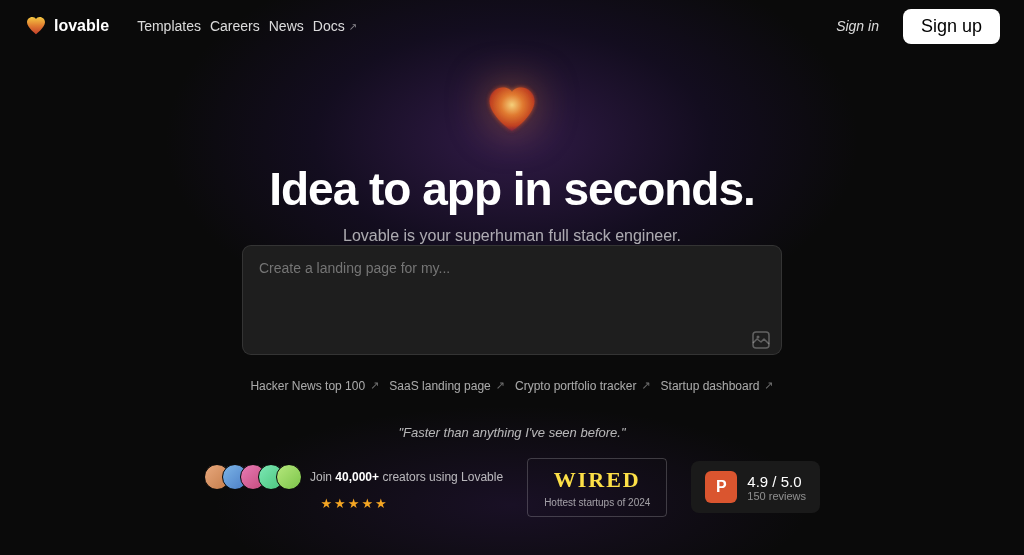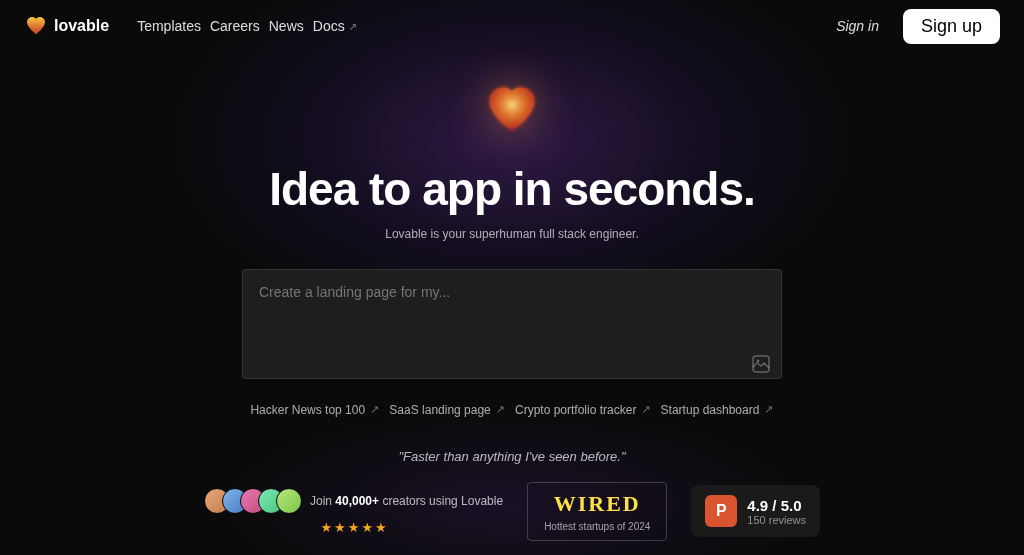--- a/index.html
+++ b/index.html
@@ -151,39 +151,38 @@
       font-size: 46px;
       font-weight: 800;
       color: #fff;
       text-align: center;
       letter-spacing: -1px;
       line-height: 1.1;
       margin-bottom: 12px;
     }
 
     .hero-subtitle {
-      font-size: 12px;
+      font-size: 16px;
       color: rgba(255,255,255,0.65);
       text-align: right;
-      margin-bottom: 28px;
     }
 
     
     .prompt-box-wrap {
       width: 540px;
       position: relative;
       margin-bottom: 20px;
     }
 
     .prompt-box {
       width: 100%;
       height: 110px;
       background: #1e1e1e;
       border: 1px solid rgba(255,255,255,0.1);
-      border-radius: 4px;
+      border-radius: 9px;
       padding: 14px 16px;
       color: rgba(255,255,255,0.4);
       font-size: 14px;
       resize: none;
       outline: none;
       font-family: inherit;
     }
 
     .prompt-icon {
       position: absolute;
@@ -336,21 +335,21 @@
       color: #fff;
     }
 
     .ph-info {
       display: flex;
       flex-direction: column;
     }
 
     .ph-score {
       font-size: 15px;
-      font-weight: 700;
+      font-weight: 400;
       color: #fff;
     }
 
     .ph-reviews {
       font-size: 11px;
       color: rgba(255,255,255,0.5);
     }
 
     .social-proof-block {
       display: flex;

